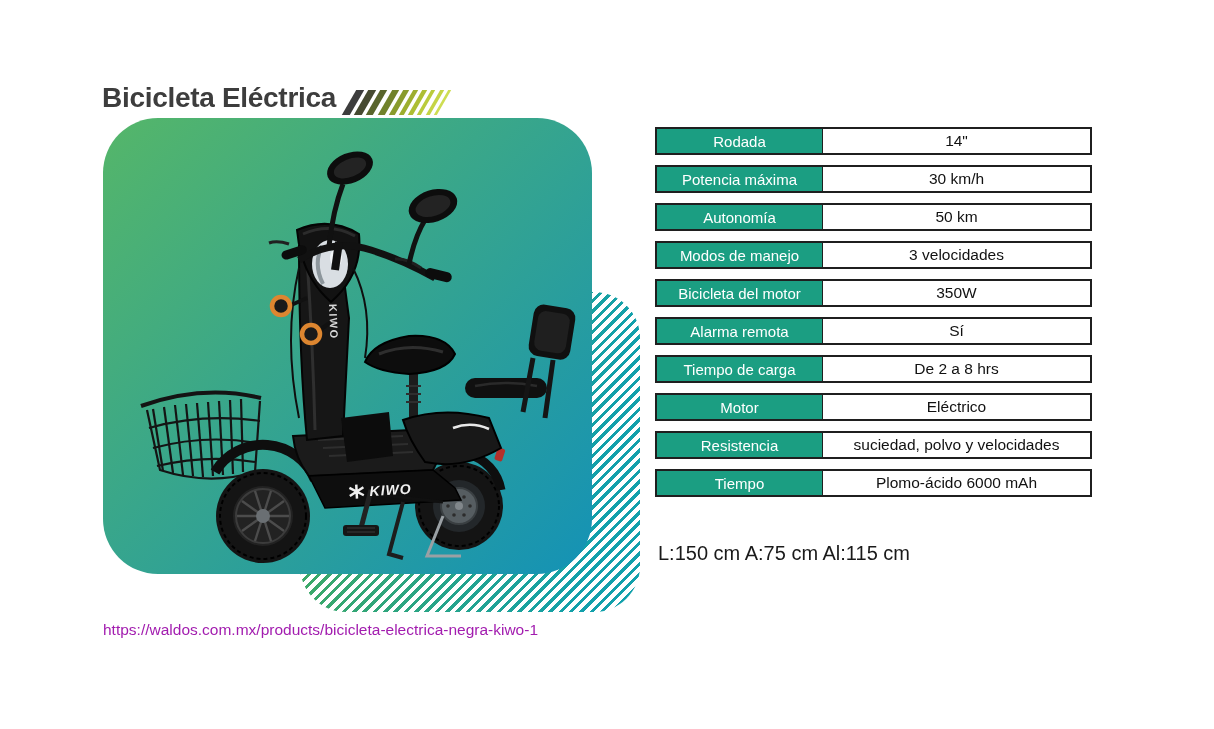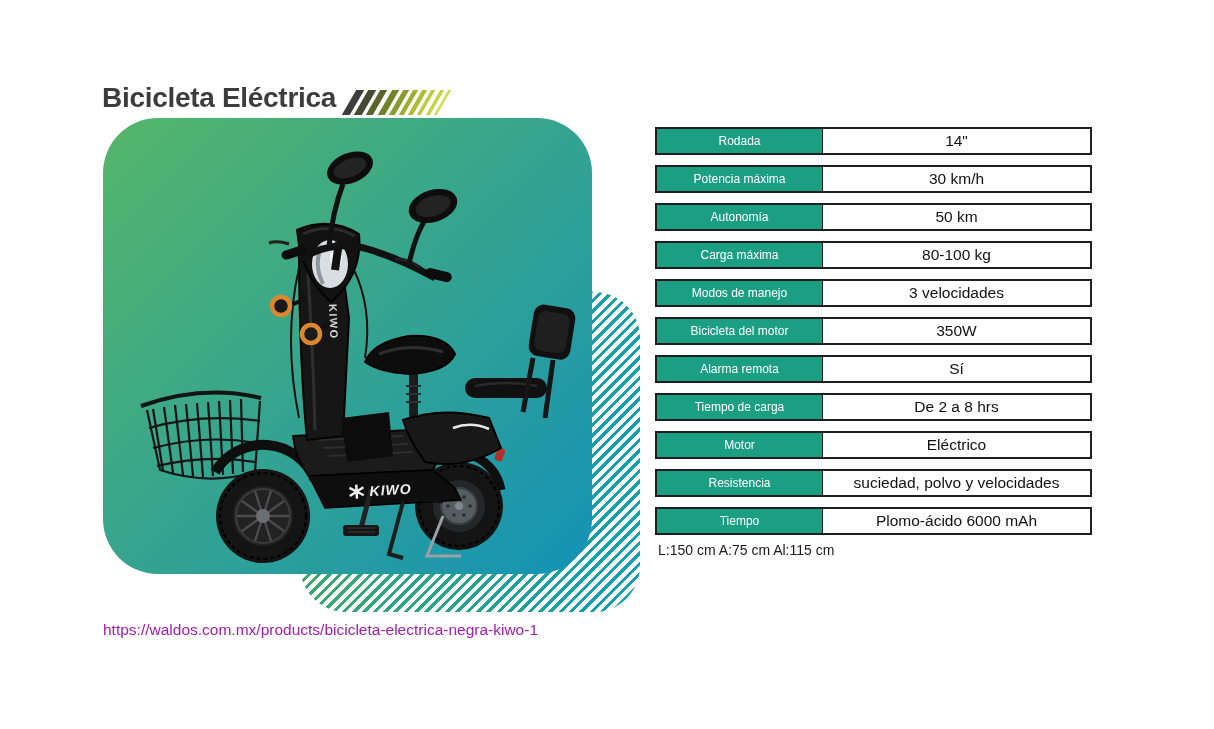--- a/index.html
+++ b/index.html
@@ -25,25 +25,25 @@
           overflow:hidden;
           background:linear-gradient(135deg, var(--card_gradient_start,#55b669) 0%, var(--card_gradient_end,#1492b6) 100%); }
   .card svg { position:absolute; inset:0; width:100%; height:100%; }
 
   
   .spec-table { position:absolute; left:655px; top:127px; width:437px; }
   .spec-row { display:flex; align-items:stretch; height:28px; margin-bottom:10px;
               border:2px solid var(--table_border,#1f1f1f); background:#fff; }
   .spec-label { width:166px; background:var(--table_label_bg,#1b9e82); color:#ffffff;
                 display:flex; align-items:center; justify-content:center;
-                font-size:12px; border-right:1px solid var(--table_border,#1f1f1f); }
+                font-size:15px; border-right:1px solid var(--table_border,#1f1f1f); }
   .spec-value { flex:1; display:flex; align-items:center; justify-content:center;
                 font-size:15.5px; color:#111; }
 
-  .dims-note { position:absolute; left:658px; top:542px; font-size:14px; color:#1a1a1a; }
+  .dims-note { position:absolute; left:658px; top:542px; font-size:20px; color:#1a1a1a; }
   .source-url { position:absolute; left:103px; top:621px; font-size:15.5px; color:#a21caf;
                 text-decoration:none; }
 </style>
 </head>
 <body>
 
 <div class="stage">
 
   <h1 class="page-title">Bicicleta Eléctrica</h1>
   <div class="slashes">
@@ -206,24 +206,20 @@
     </div>
     <div class="spec-row">
       <div class="spec-label">Potencia máxima</div>
       <div class="spec-value">30 km/h</div>
     </div>
     <div class="spec-row">
       <div class="spec-label">Autonomía</div>
       <div class="spec-value">50 km</div>
     </div>
     <div class="spec-row">
-      <div class="spec-label">Carga máxima</div>
-      <div class="spec-value">80-100 kg</div>
-    </div>
-    <div class="spec-row">
       <div class="spec-label">Modos de manejo</div>
       <div class="spec-value">3 velocidades</div>
     </div>
     <div class="spec-row">
       <div class="spec-label">Bicicleta del motor</div>
       <div class="spec-value">350W</div>
     </div>
     <div class="spec-row">
       <div class="spec-label">Alarma remota</div>
       <div class="spec-value">Sí</div>

